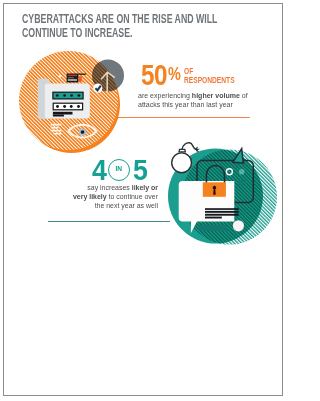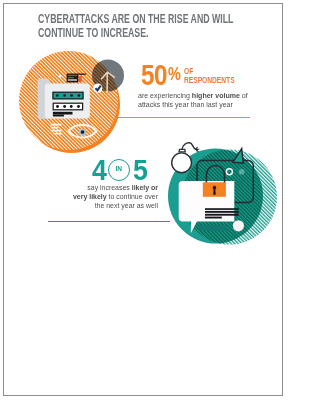--- a/index.html
+++ b/index.html
@@ -1,19 +1,19 @@
 <!DOCTYPE html>
 <html><head>
 <meta charset="utf-8">
 <style>
   html,body{margin:0;padding:0;background:#ffffff;}
   body{width:287px;height:401px;overflow:hidden;font-family:"Liberation Sans",sans-serif;-webkit-font-smoothing:antialiased;}
   .page{position:absolute;left:0;top:0;width:287px;height:401px;background:#fff;overflow:hidden;}
   .frame{position:absolute;left:3px;top:3px;width:280px;height:393px;border:1px solid #8c8c8c;box-sizing:border-box;pointer-events:none;}
-  .hdr{position:absolute;left:22px;top:12px;margin-left:16px;}
+  .hdr{position:absolute;left:22px;top:12px;}
   .hdr div{color:#6f7478;font-weight:bold;font-size:12.2px;line-height:14px;letter-spacing:0px;white-space:nowrap;transform:scaleX(0.72);transform-origin:left top;}
   .b{font-weight:bold;}
   .st2-num1{position:absolute;left:92.2px;top:156px;color:#14a092;font-weight:bold;font-size:28.8px;line-height:28.8px;transform:scaleX(0.93);transform-origin:left top;}
   .st2-num2{position:absolute;left:132.9px;top:156px;color:#14a092;font-weight:bold;font-size:28.8px;line-height:28.8px;transform:scaleX(0.93);transform-origin:left top;}
   .st2-in{position:absolute;left:107.8px;top:158.6px;width:22px;height:22px;border:1.2px solid #14a092;border-radius:50%;box-sizing:border-box;}
   .st2-intxt{position:absolute;left:107.8px;top:164.5px;width:22px;text-align:center;color:#14a092;font-weight:bold;font-size:6.6px;line-height:7px;}
   .st2-desc{position:absolute;left:58px;top:182.8px;width:100px;white-space:nowrap;text-align:right;color:#4f4f52;font-size:7.4px;line-height:9.1px;transform:scaleX(0.94);transform-origin:right top;}
   .st2-rule{position:absolute;left:48px;top:221px;width:122px;height:1px;background:#3f8c86;}
 
   .st1-num{position:absolute;left:141.2px;top:59.6px;color:#f58220;font-weight:bold;font-size:30px;line-height:30px;letter-spacing:-0.6px;transform:scaleX(0.81);transform-origin:left top;white-space:nowrap;}

